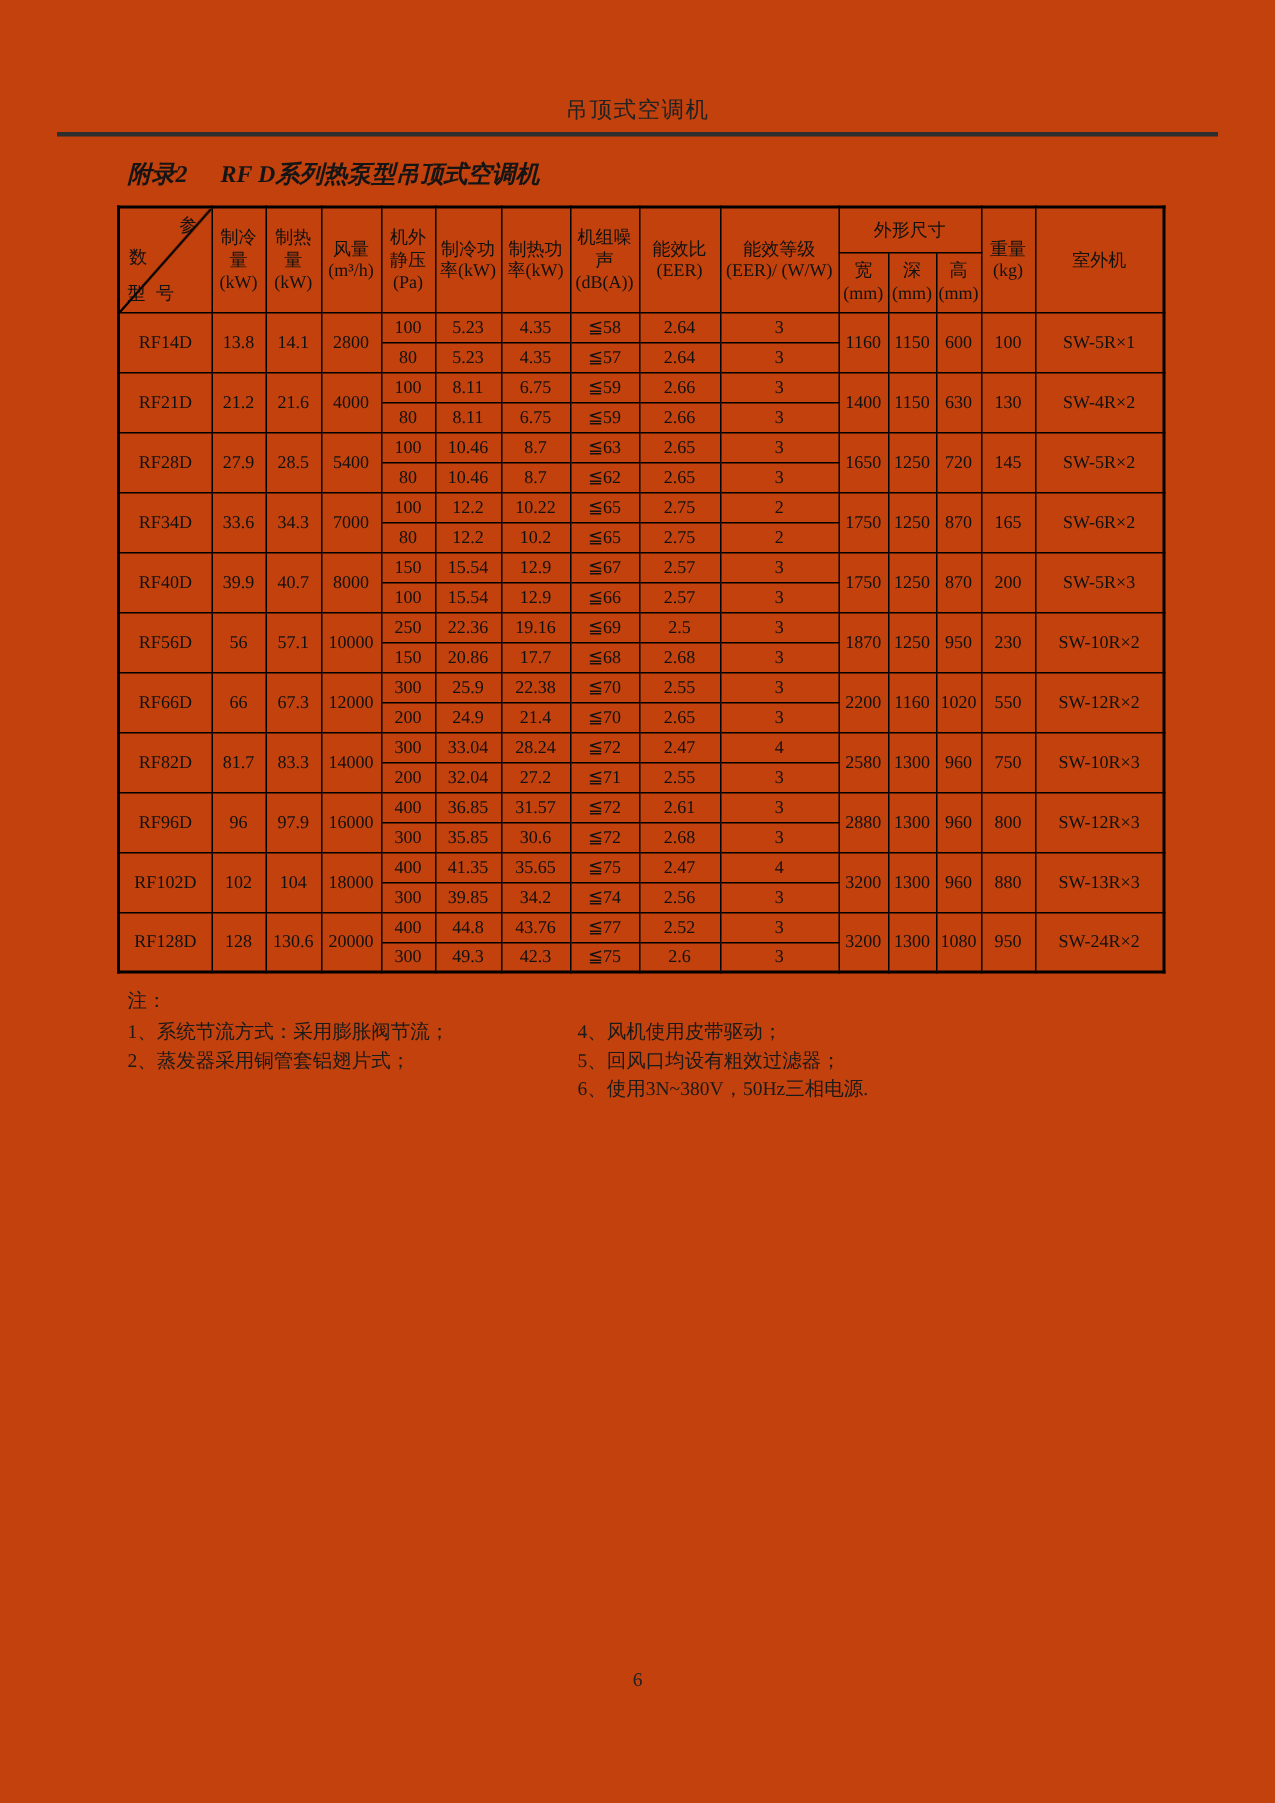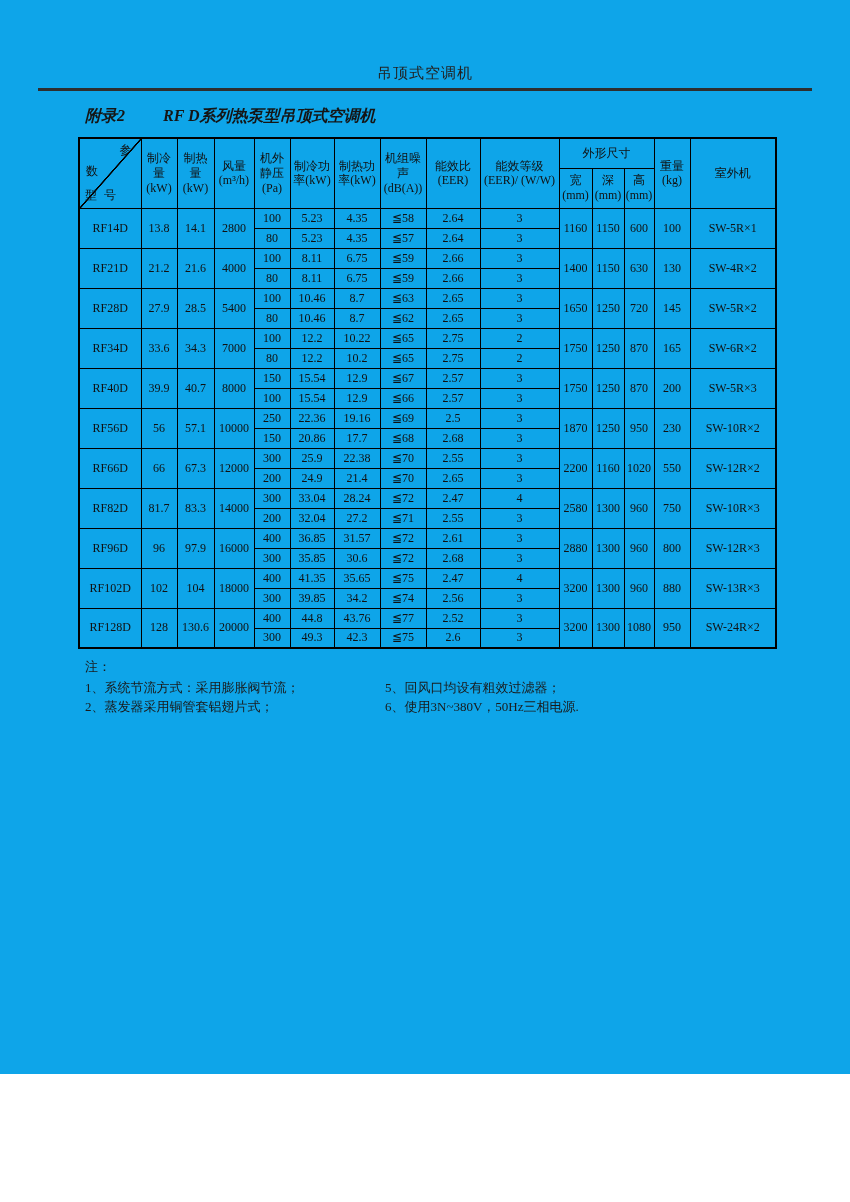--- a/index.html
+++ b/index.html
@@ -4,43 +4,43 @@
 <style>
   * { margin: 0; padding: 0; box-sizing: border-box; }
   html, body { background: #ffffff; }
   body {
     font-family: "Liberation Serif", "DejaVu Serif", serif;
     color: #111;
   }
   .page {
     position: relative;
     width: 850px;
-    height: 1074px;
-    background: #0ea5e9;
+    height: 1202px;
+    background: #c2410c;
     overflow: hidden;
   }
   .running-head {
     padding-top: 64px;
     text-align: center;
     font-size: 15px;
     letter-spacing: 1px;
     color: #222;
   }
   .head-rule {
     margin: 5px 38px 0 38px;
     border-bottom: 3px solid #2e2e2e;
   }
   .doc-title {
     margin: 15px 0 0 85px;
     font-size: 16px;
     font-weight: bold;
     font-style: italic;
     color: #151515;
   }
-  .doc-title .appendix { display: inline-block; margin-right: 38px; font-style: italic; }
+  .doc-title .appendix { display: inline-block; margin-right: 22px; font-style: italic; }
 
   table.spec {
     margin: 10px 0 0 78px;
     width: 697px;
     border-collapse: collapse;
     table-layout: fixed;
     border: 2px solid #000;
   }
   table.spec th, table.spec td {
     border: 1px solid #000;
@@ -450,20 +450,21 @@
   </table>
 
   <div class="notes">
     <div class="notes-label">注：</div>
     <div class="cols">
       <div class="col-left">
         <div class="note-item">1、系统节流方式：采用膨胀阀节流；</div>
         <div class="note-item">2、蒸发器采用铜管套铝翅片式；</div>
       </div>
       <div class="col-right">
+        <div class="note-item">4、风机使用皮带驱动；</div>
         <div class="note-item">5、回风口均设有粗效过滤器；</div>
         <div class="note-item">6、使用3N~380V，50Hz三相电源.</div>
       </div>
     </div>
   </div>
 
   <div class="page-number">6</div>
 </div>
 
 </body></html>

